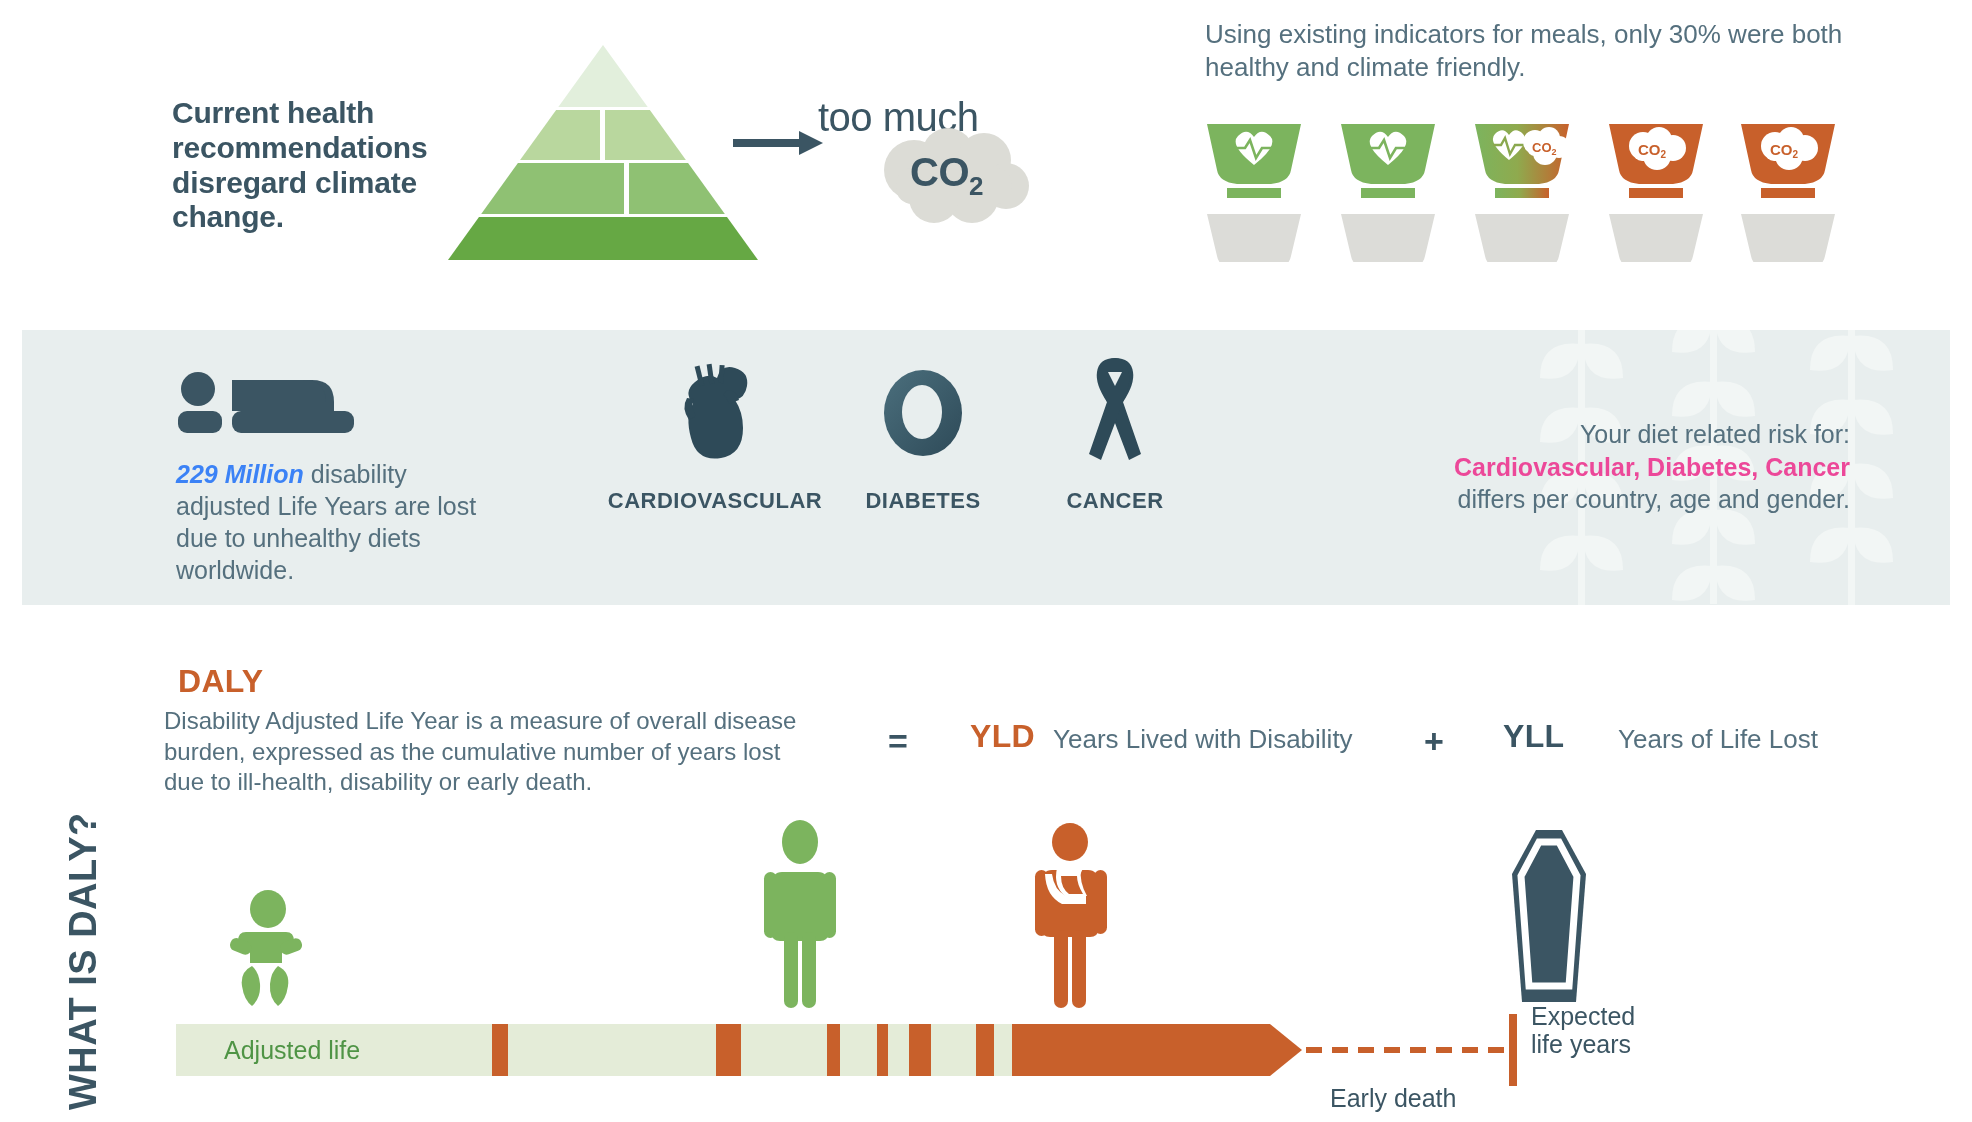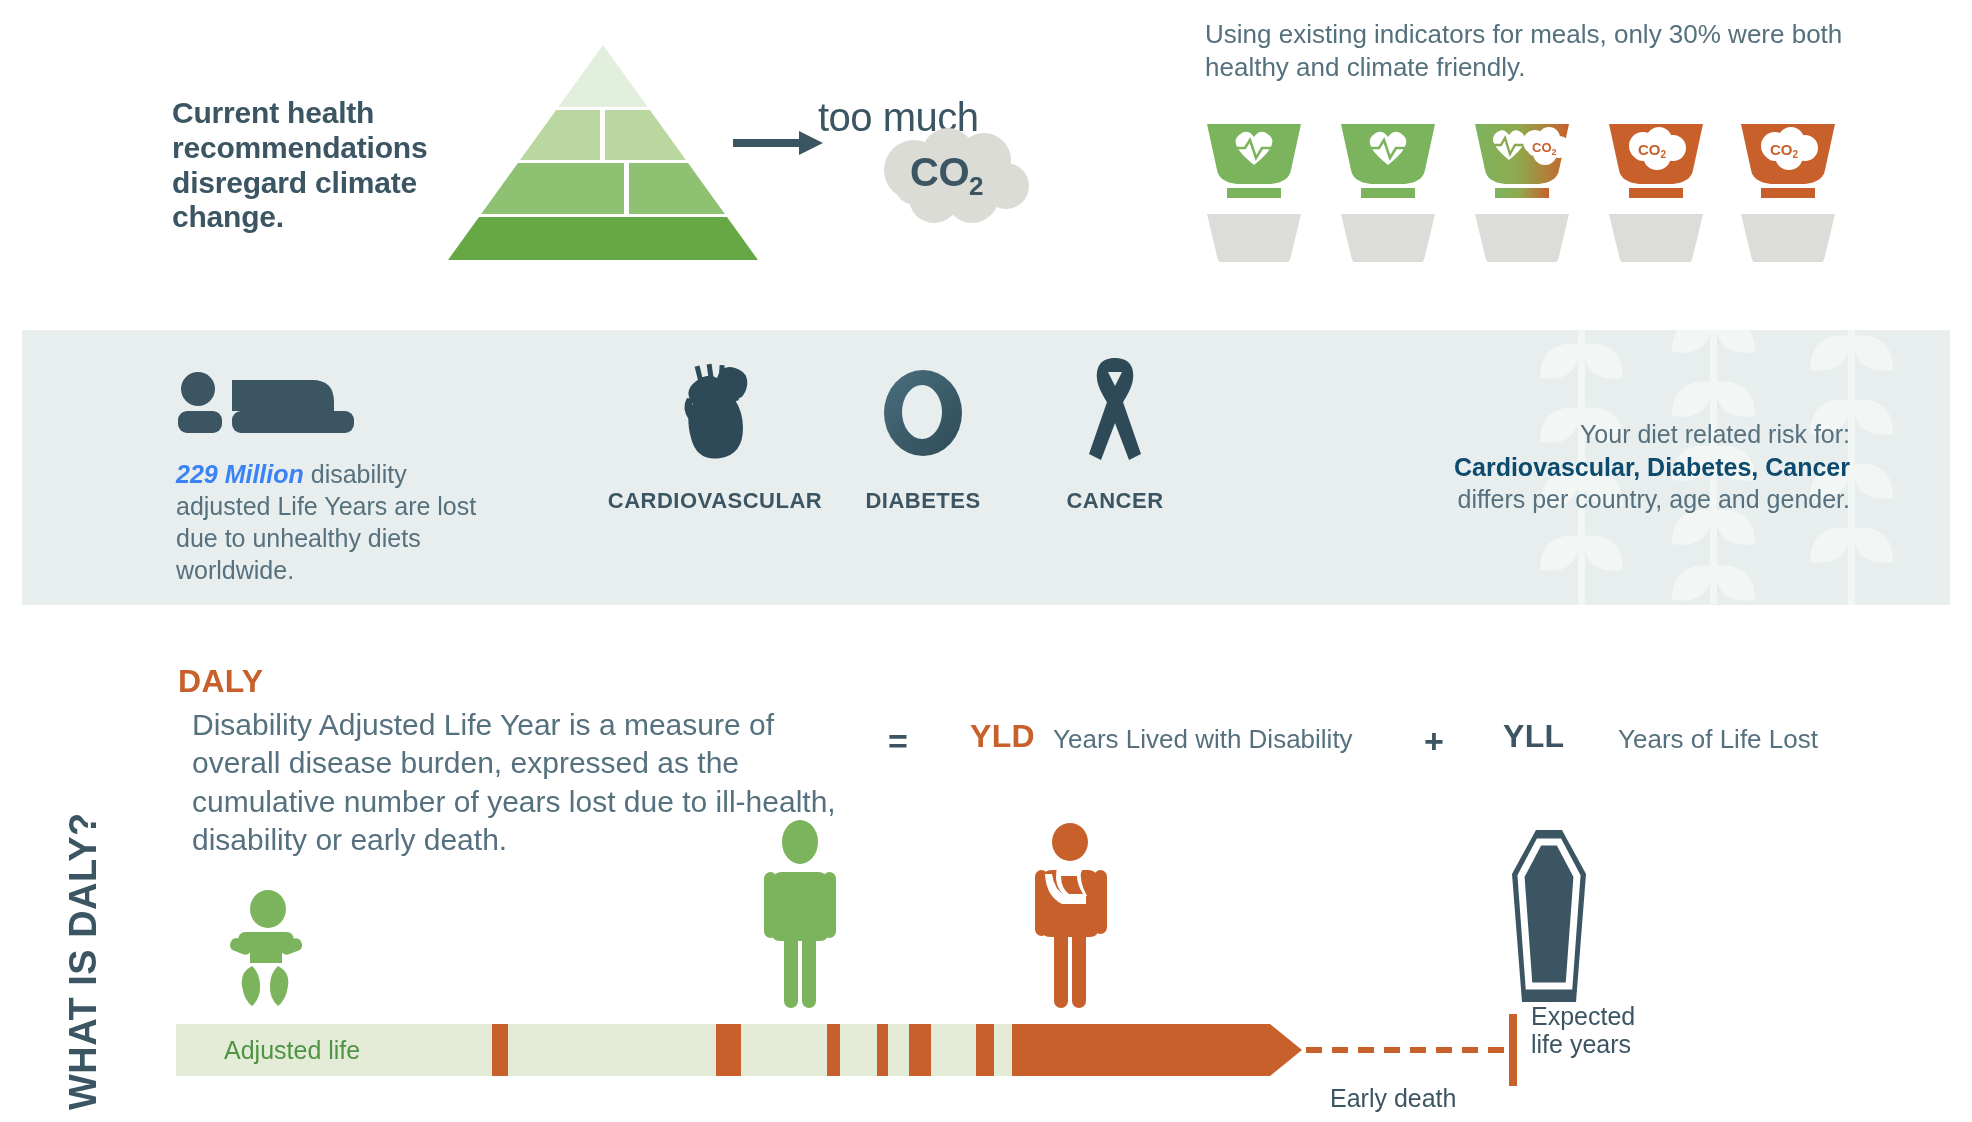--- a/index.html
+++ b/index.html
@@ -31,31 +31,31 @@
   #bedIcon{left:176px;top:372px;width:178px;height:62px;}
   #millionText{left:176px;top:458px;width:310px;font-size:25px;line-height:1.28;color:#55707e;}
   #millionText b{color:#3b82f6;font-style:italic;}
 
   .diseaseCell{position:absolute;top:362px;width:230px;text-align:center;}
   .diseaseIcon{height:100px;display:flex;align-items:flex-end;justify-content:center;}
   .diseaseLabel{margin-top:26px;font-size:22px;font-weight:bold;letter-spacing:0.5px;color:#3b5563;}
 
   #riskText{left:1390px;top:418px;width:460px;text-align:right;font-size:25px;
             line-height:1.3;color:#55707e;}
-  #riskText b{color:#0c4a6e;}
+  #riskText b{color:#ec4899;}
 
   
   #vertTitle{left:62px;top:640px;width:470px;height:48px;
              transform:rotate(-90deg);transform-origin:left top;
              font-size:38px;font-weight:bold;letter-spacing:0.5px;color:#3b5563;
              white-space:nowrap;}
   #vertTitle span{display:block;transform:translate(-470px,0);text-align:left;}
 
   #dalyTitle{left:178px;top:663px;font-size:32px;font-weight:bold;color:#c8602b;letter-spacing:0.3px;}
-  #dalyDesc{left:192px;top:706px;width:660px;font-size:30px;line-height:1.28;color:#55707e;}
+  #dalyDesc{left:164px;top:706px;width:660px;font-size:24px;line-height:1.28;color:#55707e;}
 
   #eqSign{left:888px;top:722px;font-size:34px;font-weight:bold;color:#3b5563;}
   #yld{left:970px;top:718px;font-size:32px;font-weight:bold;color:#c8602b;letter-spacing:0.3px;}
   #yldLabel{left:1053px;top:724px;font-size:26px;color:#55707e;}
   #plusSign{left:1424px;top:722px;font-size:34px;font-weight:bold;color:#3b5563;}
   #yll{left:1503px;top:718px;font-size:32px;font-weight:bold;color:#3b5563;letter-spacing:0.3px;}
   #yllLabel{left:1598px;top:724px;font-size:26px;color:#55707e;margin-left:20px;}
 
   
   #babyFig{left:222px;top:890px;width:80px;height:118px;}

